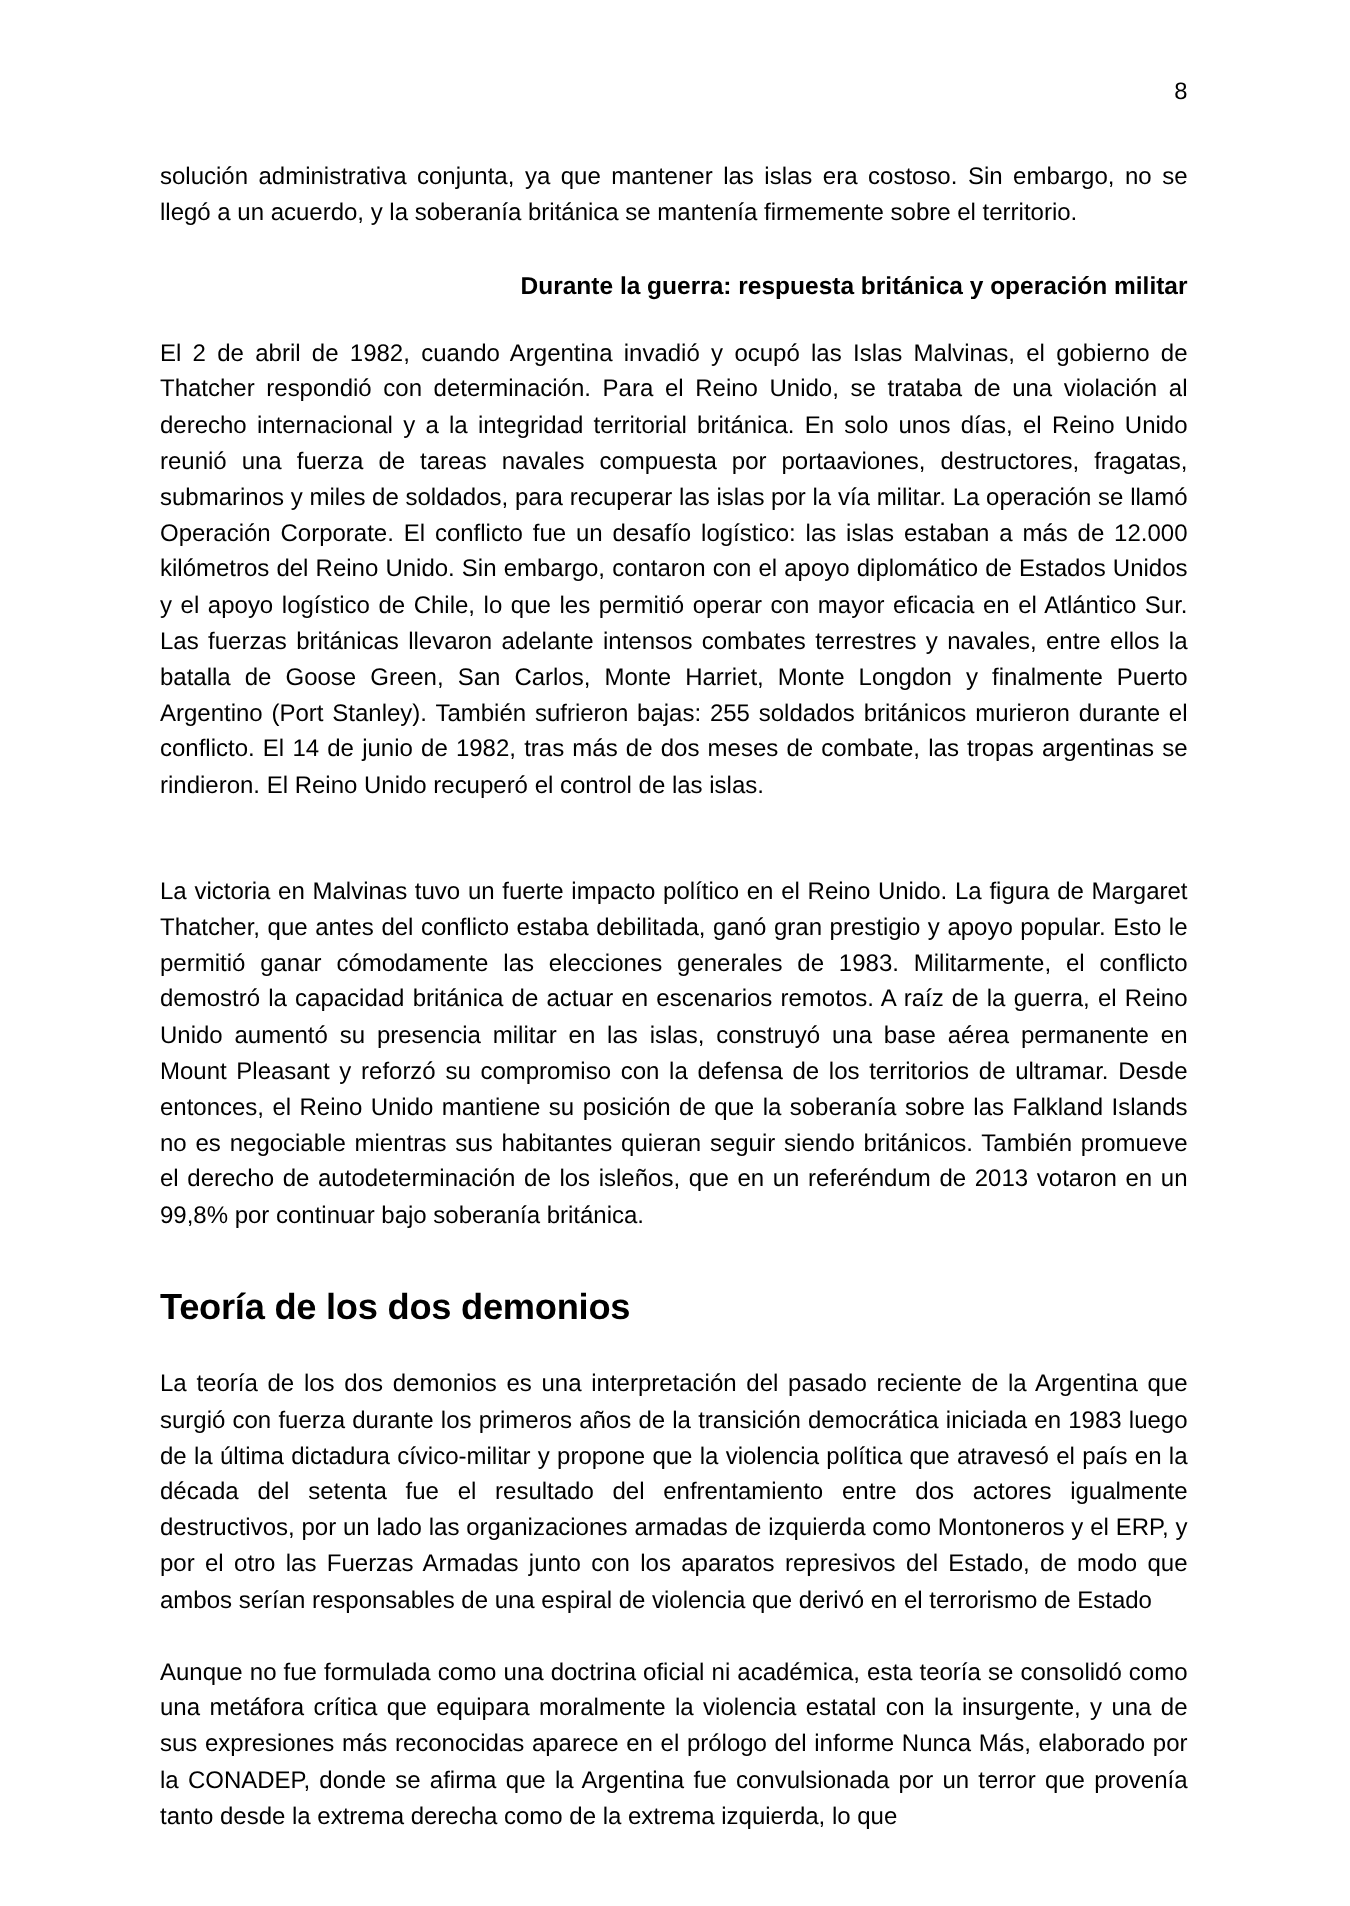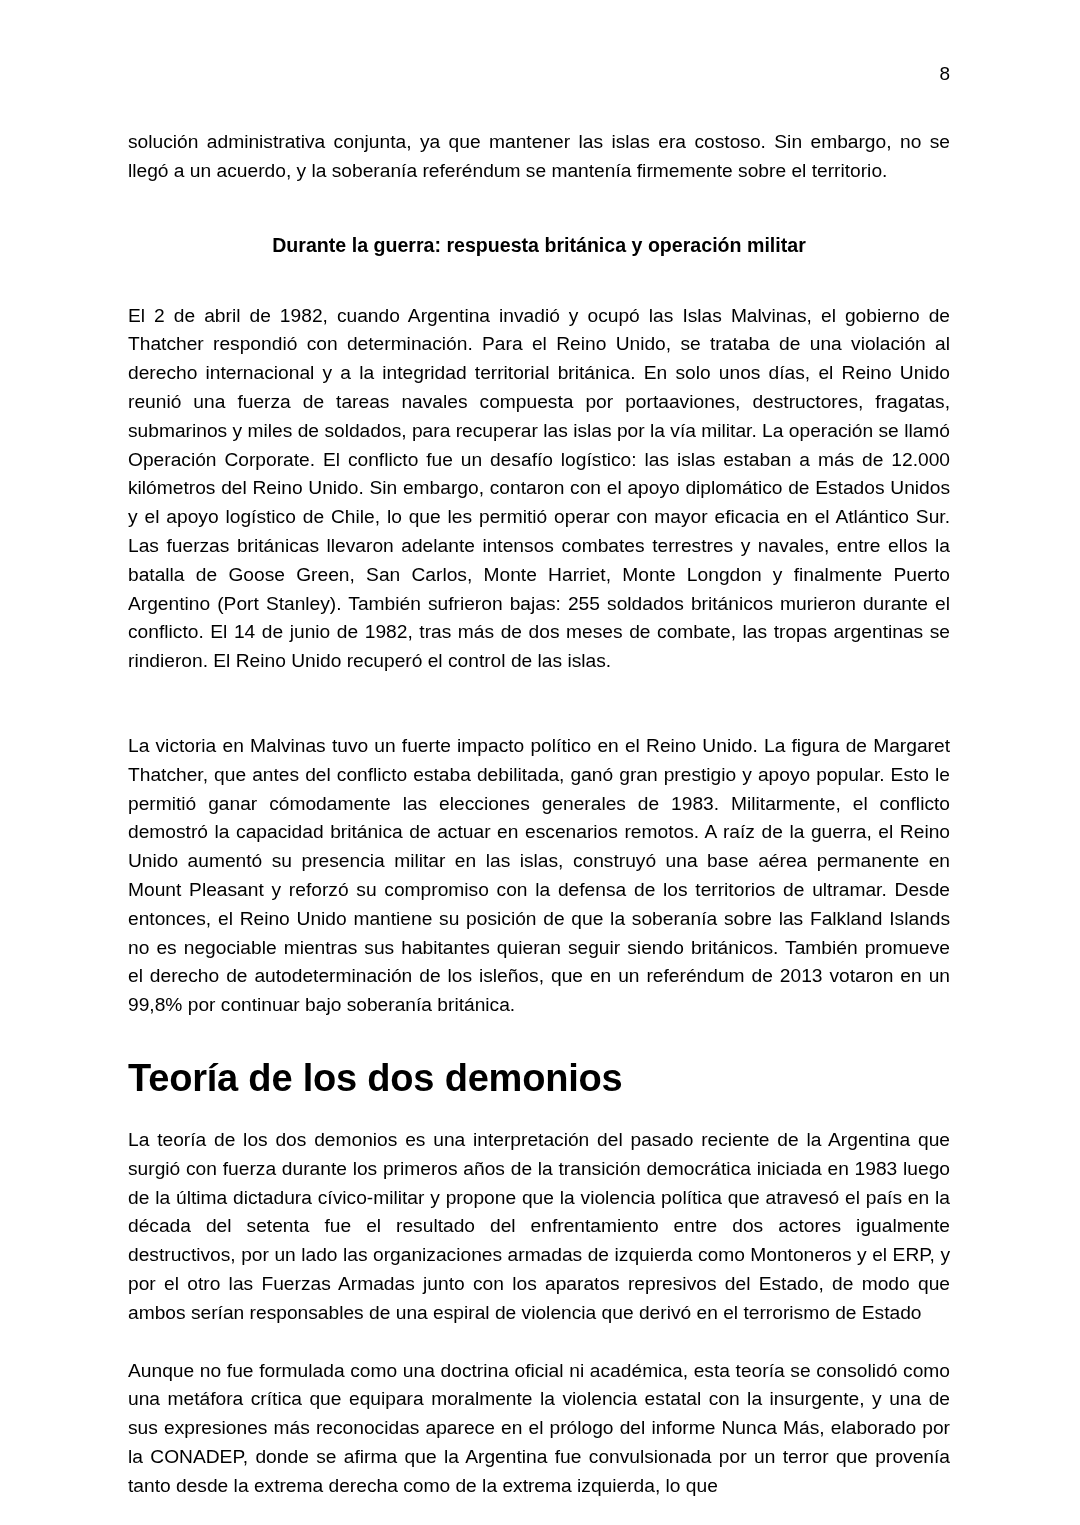--- a/index.html
+++ b/index.html
@@ -40,30 +40,30 @@
   p.body-text {
     margin: 0 0 0 0;
     font-size: 19.2px;
     line-height: 28.8px;
     text-align: justify;
     text-justify: inter-word;
     color: #000000;
     hyphens: none;
   }
   h2.section-heading {
-    margin: 16px;
+    margin: 0;
     font-size: 19.6px;
     line-height: 28px;
     font-weight: bold;
-    text-align: center;
+    text-align: right;
     color: #000000;
   }
   h1.main-heading {
     margin: 0;
-    font-size: 38px;
+    font-size: 29px;
     line-height: 36px;
     font-weight: bold;
     letter-spacing: -0.2px;
     text-align: left;
     color: #000000;
   }
   .gap-after-para { height: 29px; }
   .gap-after-h2 { height: 27px; }
   .gap-before-h1 { height: 40px; }
   .gap-after-h1 { height: 30px; }
@@ -71,21 +71,21 @@
 </style>
 </head>
 <body>
 
 <div class="page">
 
   <div class="page-number">8</div>
 
   <div class="content">
 
-    <p class="body-text">solución administrativa conjunta, ya que mantener las islas era costoso. Sin embargo, no se llegó a un acuerdo, y la soberanía referéndum se mantenía firmemente sobre el territorio.</p>
+    <p class="body-text">solución administrativa conjunta, ya que mantener las islas era costoso. Sin embargo, no se llegó a un acuerdo, y la soberanía británica se mantenía firmemente sobre el territorio.</p>
 
     <div class="gap-after-para"></div>
 
     <h2 class="section-heading">Durante la guerra: respuesta británica y operación militar</h2>
 
     <div class="gap-after-h2"></div>
 
     <p class="body-text">El 2 de abril de 1982, cuando Argentina invadió y ocupó las Islas Malvinas, el gobierno de Thatcher respondió con determinación. Para el Reino Unido, se trataba de una violación al derecho internacional y a la integridad territorial británica. En solo unos días, el Reino Unido reunió una fuerza de tareas navales compuesta por portaaviones, destructores, fragatas, submarinos y miles de soldados, para recuperar las islas por la vía militar. La operación se llamó Operación Corporate. El conflicto fue un desafío logístico: las islas estaban a más de 12.000 kilómetros del Reino Unido. Sin embargo, contaron con el apoyo diplomático de Estados Unidos y el apoyo logístico de Chile, lo que les permitió operar con mayor eficacia en el Atlántico Sur. Las fuerzas británicas llevaron adelante intensos combates terrestres y navales, entre ellos la batalla de Goose Green, San Carlos, Monte Harriet, Monte Longdon y finalmente Puerto Argentino (Port Stanley). También sufrieron bajas: 255 soldados británicos murieron durante el conflicto. El 14 de junio de 1982, tras más de dos meses de combate, las tropas argentinas se rindieron. El Reino Unido recuperó el control de las islas.</p>
 
     <div class="gap-after-para"></div>

